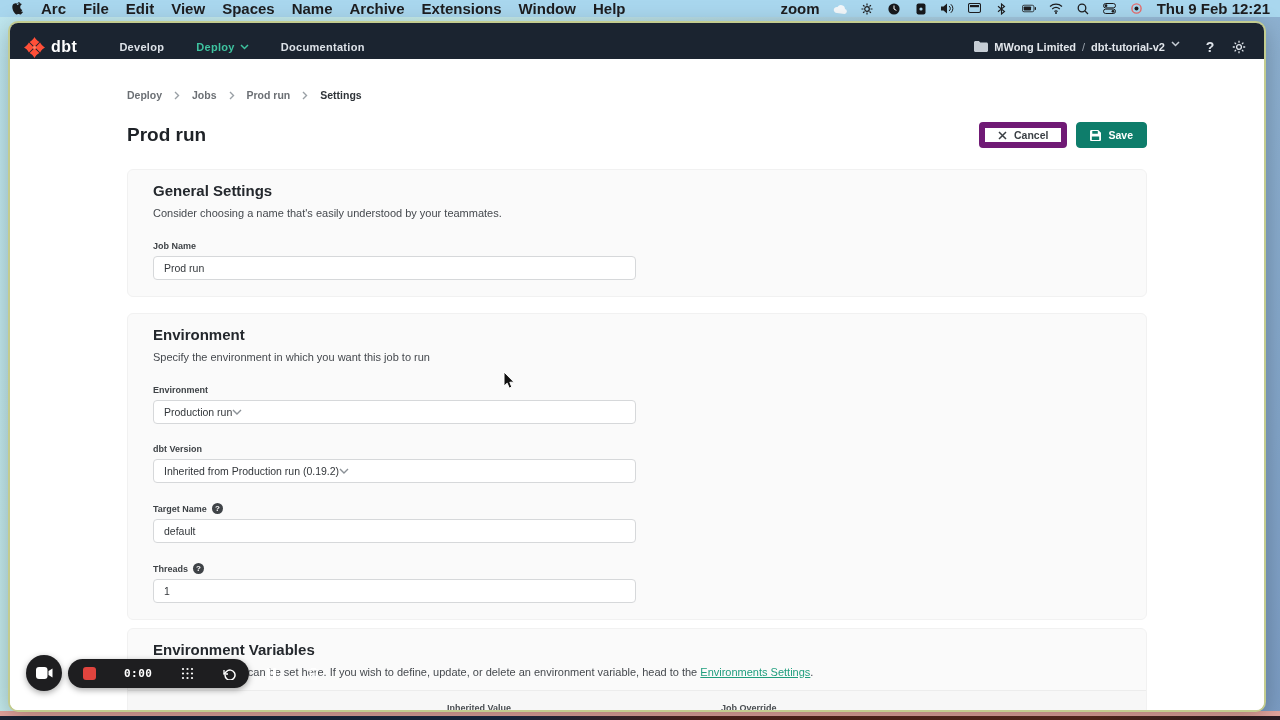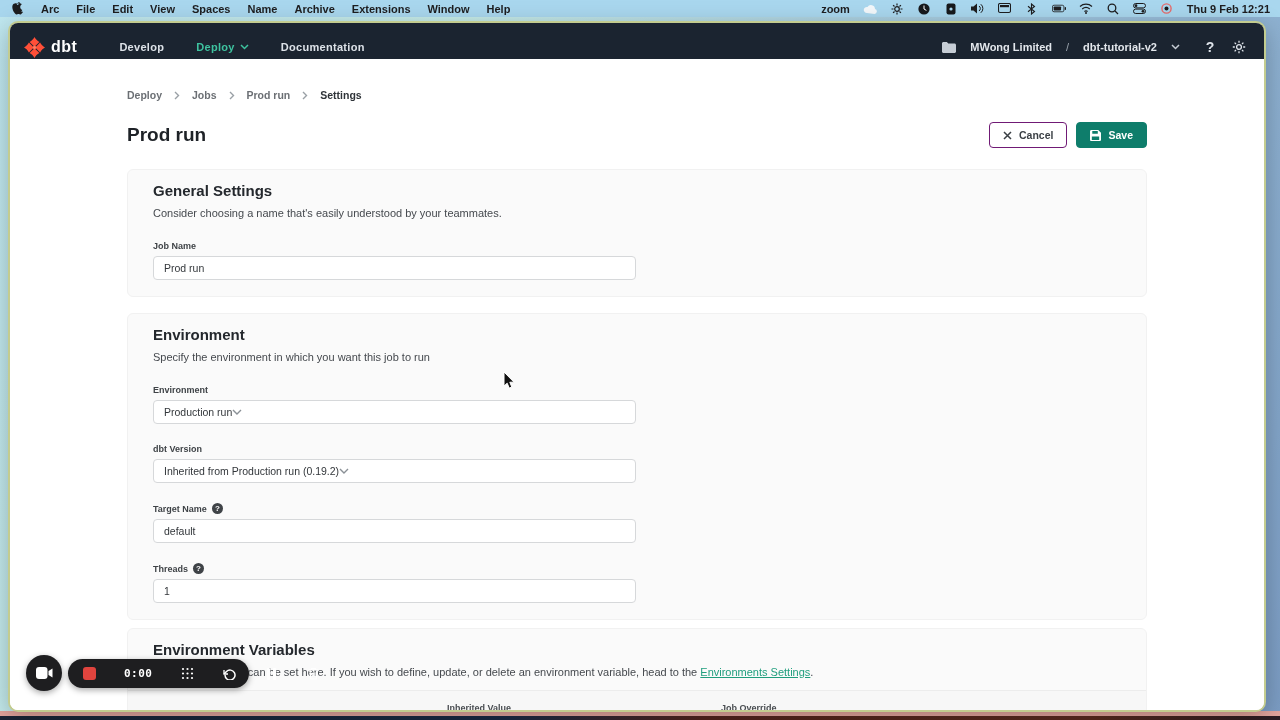--- a/index.html
+++ b/index.html
@@ -2,21 +2,21 @@
 <html><head>
 <meta charset="utf-8">
 <style>
   * { margin:0; padding:0; box-sizing:border-box; }
   html,body { width:1280px; height:720px; overflow:hidden; font-family:"Liberation Sans", sans-serif; }
   .desktop { position:relative; width:1280px; height:720px;
     background:linear-gradient(110deg,#bfe7ef 0%,#c6ebe7 30%,#9dc2dc 70%,#7b9cc3 100%); }
 
   
   .menubar { position:absolute; top:0; left:0; right:0; height:17px; background:#a9d7ee;
-    display:flex; align-items:center; font-size:11px; color:#1d1d1f; padding:0 10px; }
+    display:flex; align-items:center; font-size:15px; color:#1d1d1f; padding:0 10px; }
   .menubar .mleft { display:flex; align-items:center; gap:17px; font-weight:bold; }
   .menubar .mright { margin-left:auto; display:flex; align-items:center; gap:13px; font-weight:bold; }
   .mb-icon { display:inline-flex; align-items:center; justify-content:center; width:14px; height:14px; color:#1d1d1f; }
   .clock { white-space:nowrap; }
 
   
   .strip-pink { position:absolute; left:0; right:0; top:711px; height:6px; background:#e2a49c; }
   .strip-navy { position:absolute; left:0; right:0; top:716px; height:4px;
     background:linear-gradient(90deg,#1b2536 0%,#1b2a44 40%,#52231c 55%,#5a2a1e 85%,#2a1c22 100%); }
 
@@ -34,37 +34,37 @@
   .nav-item { position:relative; height:36px; display:flex; align-items:center; gap:5px;
     padding:0 16px; font-size:11px; font-weight:bold; color:#dde2e8; letter-spacing:.3px; cursor:pointer; }
   .nav-item.active { color:#3ec29f; }
   .nav-item.active::after { content:""; position:absolute; left:10px; right:10px; bottom:0; height:3px;
     background:#3ec29f; border-radius:2px 2px 0 0; }
   .hdr-right { margin-left:auto; display:flex; align-items:center; gap:7px; color:#e3e7ec; font-size:11px; font-weight:bold; }
   .hdr-sep { color:#9aa3ad; font-weight:normal; }
   .hdr-btn { display:inline-flex; align-items:center; justify-content:center; width:22px; height:22px;
     color:#dfe4ea; cursor:pointer; }
   .hdr-q { font-size:14px; font-weight:bold; }
-  .acct { display:flex; align-items:center; gap:14px; cursor:pointer; margin-right:12px; }
+  .acct { display:flex; gap:6px; cursor:pointer; margin-right:12px; }
 
   
   .content { position:absolute; top:36px; left:0; right:0; bottom:0; background:#fff;
     padding:0 117px; overflow:hidden; }
   .breadcrumb { margin-top:30px; display:flex; align-items:center; gap:12px;
     font-size:10.5px; font-weight:bold; color:#6b6f74; }
   .crumb { cursor:pointer; }
   .crumb.current { color:#2e3338; }
   .crumb-sep { display:inline-flex; color:#9aa0a6; }
 
   .title-row { margin-top:20px; height:28px; display:flex; align-items:center; }
   .page-title { font-size:19px; font-weight:bold; color:#1e2227; }
   .title-actions { margin-left:auto; display:flex; align-items:center; gap:9px; }
   .btn { display:inline-flex; align-items:center; gap:7px; height:26px; padding:0 13px;
     border-radius:4px; font-size:10.5px; font-weight:bold; cursor:pointer; }
-  .btn-cancel { background:#fff; border:1px solid #701a75; color:#3a3f44; }
+  .btn-cancel { background:#fff; border:6px solid #701a75; color:#3a3f44; }
   .btn-save { background:#0e7d6b; border:1px solid #0e7d6b; color:#fff; }
 
   .card { background:#fafafa; border:1px solid #f1f1f1; border-radius:6px; padding:12px 25px 16px 25px; }
   .card-general { margin-top:20px; }
   .card-env { margin-top:16px; }
   .card-vars { margin-top:8px; padding-bottom:0; }
   .card h2 { font-size:15px; font-weight:bold; color:#24282d; line-height:18px; }
   .card .desc { margin-top:6px; font-size:11px; color:#45494e; line-height:15px; }
   .field { margin-top:20px; }
   .field-label { display:flex; align-items:center; gap:5px; font-size:9px; font-weight:bold; color:#3f4347; }

